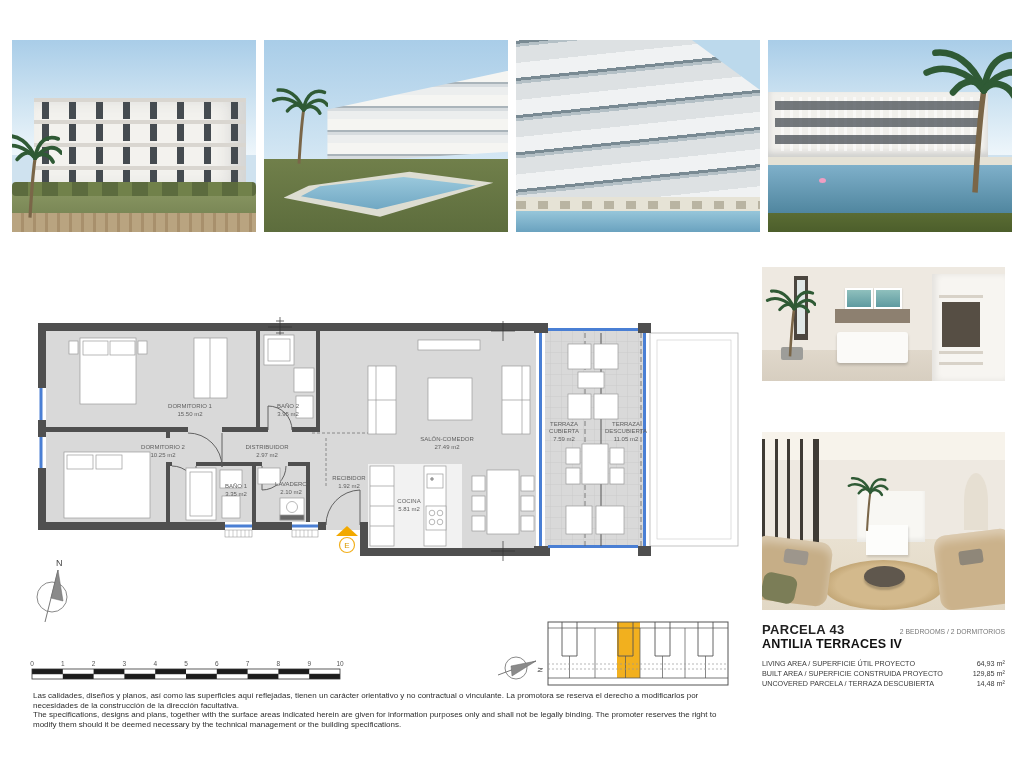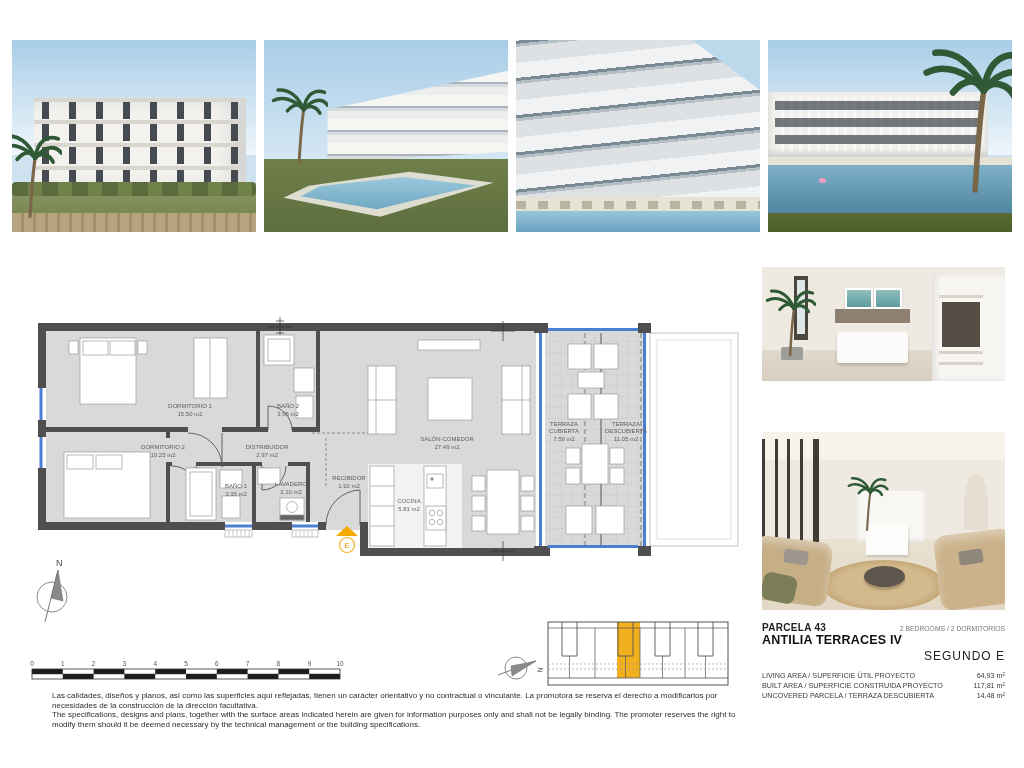--- a/index.html
+++ b/index.html
@@ -68,28 +68,28 @@
   .lv-rug{left:25%;width:50%;bottom:0;height:28%;background:radial-gradient(ellipse at center,#d3b98c 0 55%,#c4a878 70%);border-radius:50%;}
   .lv-table{left:42%;width:17%;bottom:13%;height:12%;background:#5f574d;border-radius:50%;box-shadow:0 3px 2px rgba(0,0,0,.2);}
   .lv-sofaL{left:-4%;width:32%;bottom:4%;height:36%;background:#c6ae87;border-radius:12px;transform:rotate(7deg);box-shadow:inset 0 6px 8px rgba(255,255,255,.35);}
   .lv-sofaR{right:-4%;width:32%;bottom:2%;height:42%;background:#cbb28b;border-radius:12px;transform:rotate(-7deg);box-shadow:inset 0 6px 8px rgba(255,255,255,.35);}
   .lv-throw{left:0;width:14%;bottom:4%;height:16%;background:#7b7d57;border-radius:8px;transform:rotate(12deg);}
   .lv-pil1{left:9%;bottom:26%;width:10%;height:8%;background:#9d968c;border-radius:3px;transform:rotate(8deg);}
   .lv-pil2{right:9%;bottom:26%;width:10%;height:8%;background:#8f8779;border-radius:3px;transform:rotate(-8deg);}
   
   .info{position:absolute;left:762px;top:622px;width:243px;}
   .info-row1{display:flex;justify-content:space-between;align-items:baseline;}
-  .parcel{font-size:10px;font-weight:bold;color:#222;letter-spacing:.3px;}
+  .parcel{font-size:13px;font-weight:bold;color:#222;letter-spacing:.3px;}
   .beds{font-size:6.8px;color:#777;}
   .project{font-size:12.5px;font-weight:bold;color:#111;letter-spacing:.2px;margin-top:0;}
   .unit{font-size:12px;color:#222;text-align:right;letter-spacing:1px;margin-top:2px;}
   .rows{margin-top:8px;}
   .irow{display:flex;justify-content:space-between;font-size:7.2px;color:#3a3a3a;line-height:1.42;}
   
-  .disc{position:absolute;left:33px;top:691px;width:700px;font-size:8px;line-height:1.2;color:#2e2e2e;margin-left:19px;}
+  .disc{position:absolute;left:33px;top:691px;width:700px;font-size:8px;line-height:1.2;color:#2e2e2e;}
   .disc p{margin:0;}
   svg text{font-family:"Liberation Sans",sans-serif;}
 </style>
 </head>
 <body>
 
 <svg width="0" height="0" style="position:absolute">
   <defs>
     <g id="palm">
       <path d="M50,135 C52,100 54,70 58,42" stroke="#7a6648" stroke-width="5" fill="none"></path>
@@ -485,29 +485,28 @@
   <div class="lv-throw"></div>
   <div class="lv-table"></div>
 </div>
 
 <div class="info">
   <div class="info-row1">
     <span class="parcel">PARCELA  43</span>
     <span class="beds">2 BEDROOMS / 2 DORMITORIOS</span>
   </div>
   <div class="project">ANTILIA TERRACES IV</div>
-  <div class="unit">SEGUNDO  E</div>
   <div class="rows">
     <div class="irow">
       <span>LIVING AREA / SUPERFICIE ÚTIL PROYECTO</span>
       <span>64,93 m²</span>
     </div>
     <div class="irow">
       <span>BUILT AREA / SUPERFICIE CONSTRUIDA PROYECTO</span>
-      <span>117,81 m²</span>
+      <span>129,85 m²</span>
     </div>
     <div class="irow">
       <span>UNCOVERED PARCELA / TERRAZA DESCUBIERTA</span>
       <span>14,48 m²</span>
     </div>
   </div>
 </div>
 
 <div class="disc">
   <p>Las calidades, diseños y planos, así como las superficies aquí reflejadas, tienen un carácter orientativo y no contractual o vinculante. La promotora se reserva el derecho a modificarlos por necesidades de la construcción de la dirección facultativa.</p>

